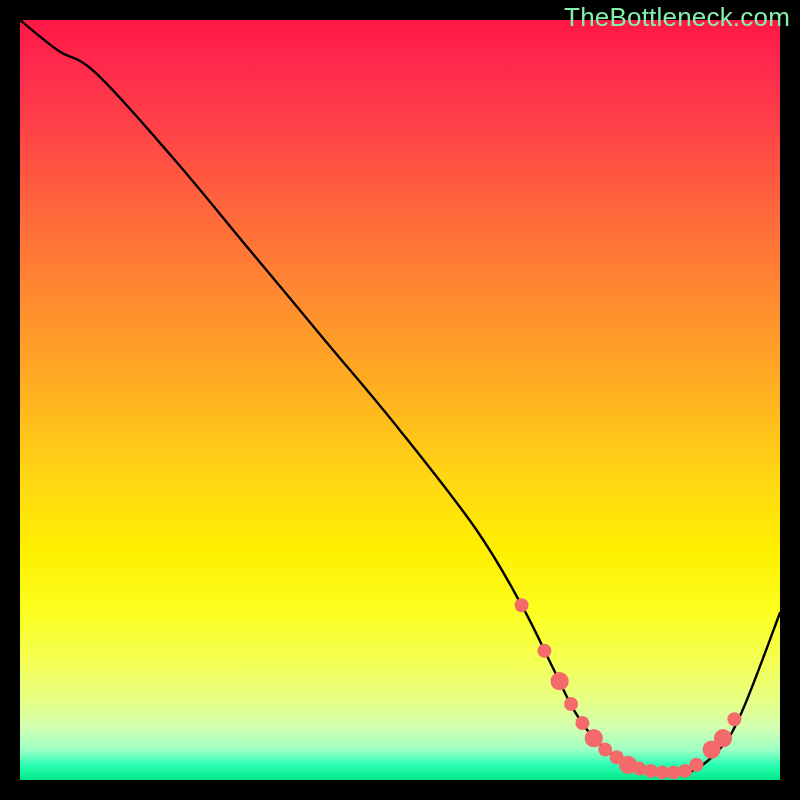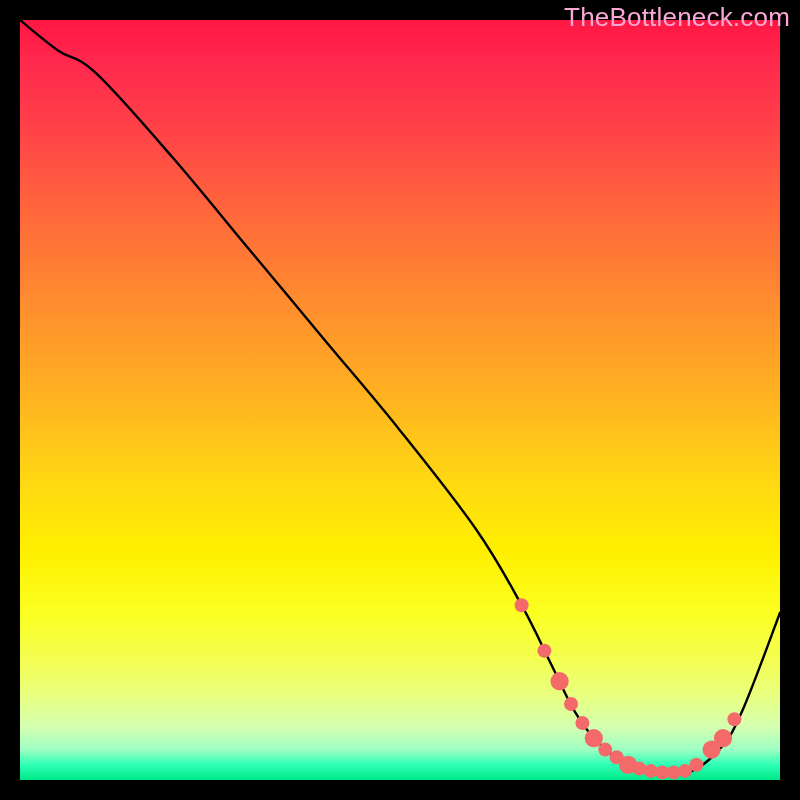--- a/index.html
+++ b/index.html
@@ -41,21 +41,21 @@
       #d4ffb0 93%,
       #9effc4 96%,
       #2dffb5 98%,
       #00e888 100%
     );
   }
   .watermark {
     position: absolute;
     top: 2px;
     right: 10px;
-    color: #f9a8d4;
+    color: #86efac;
     font-size: 26px;
     font-weight: 500;
     letter-spacing: 0.2px;
     z-index: 5;
   }
   svg.plot {
     position: absolute;
     left: 20px;
     top: 20px;
     width: 760px;

